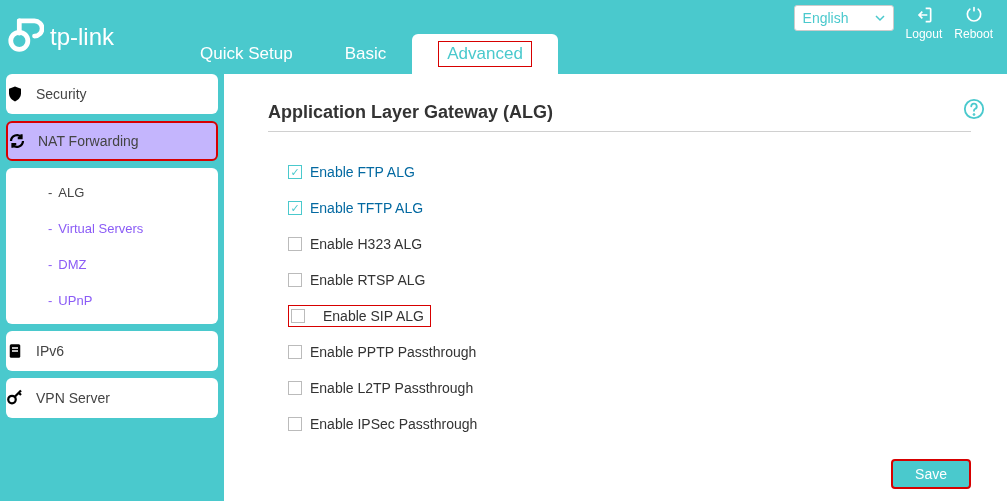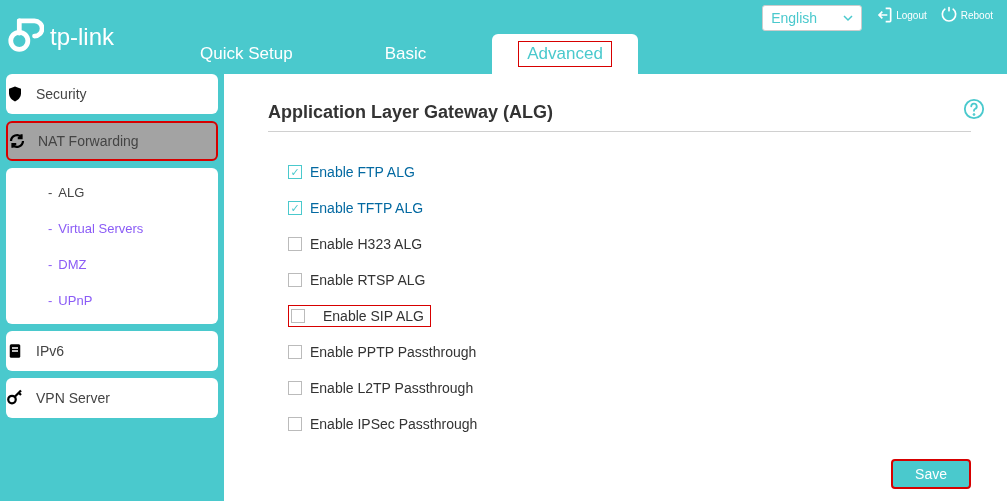--- a/index.html
+++ b/index.html
@@ -3,34 +3,34 @@
 <meta charset="utf-8">
 <style>
   * { box-sizing: border-box; }
   html, body { margin: 0; padding: 0; font-family: Arial, Helvetica, sans-serif; font-size: 13px; background: #4ac9cd; }
   .app { width: 1007px; height: 501px; overflow: hidden; position: relative; background: #4ac9cd; }
 
   
   .topbar { height: 74px; display: flex; align-items: center; padding-left: 6px; color: #fff; position: relative; }
   .logo { display: flex; align-items: center; gap: 6px; margin-right: 60px; font-weight: 500; font-size: 24px; }
   .logo svg { width: 38px; height: 38px; }
-  .tabs { display: flex; align-items: center; height: 100%; gap: 40px; }
+  .tabs { display: flex; align-items: center; height: 100%; }
   .tab { padding: 0 26px; height: 40px; display: flex; align-items: center; font-size: 17px; color: #fff; cursor: pointer; border-radius: 6px 6px 0 0; margin-top: 34px; }
   .tab.active { background: #fff; color: #4ac9cd; }
   .tab.active span { border: 1px solid #d70000; padding: 2px 8px; }
   .top-right { position: absolute; right: 14px; top: 5px; display: flex; align-items: flex-start; gap: 12px; }
   .lang-select { background: #fff; border: 1px solid #ccc; border-radius: 3px; color: #4ac9cd; font-size: 14px; padding: 3px 8px; width: 100px; height: 26px; display: flex; align-items: center; justify-content: space-between; cursor: pointer; }
-  .top-btn { display: flex; flex-direction: row; align-items: center; color: #fff; font-size: 10px; cursor: pointer; gap: 2px; }
+  .top-btn { display: flex; flex-direction: column; align-items: center; color: #fff; font-size: 12px; cursor: pointer; gap: 2px; }
   .top-btn svg { width: 20px; height: 20px; stroke: #fff; fill: none; }
 
   
   .body { display: flex; height: calc(100% - 74px); }
   .sidebar { width: 224px; padding: 0 6px 0 6px; }
   .side-item { background: #fff; border-radius: 6px; margin-bottom: 7px; height: 40px; display: flex; align-items: center; gap: 12px; padding: 0 0; color: #444; font-size: 14px; cursor: pointer; }
-  .side-item.current { background: #a3a3a3; border: 2px solid #d70000; }
+  .side-item.current { background: #c4b5fd; border: 2px solid #d70000; }
   .side-item svg { width: 18px; height: 18px; }
   .sub-wrap { background: #fff; border-radius: 6px; margin-bottom: 7px; padding: 6px 0; }
   .sub-item { height: 36px; display: flex; align-items: center; padding-left: 42px; color: #8b5cf6; font-size: 13px; cursor: pointer; }
   .sub-item::before { content: "- "; margin-right: 6px; }
   .sub-item.active { color: #444; }
 
   .main { flex: 1; background: #fff; position: relative; padding: 28px 36px 0 44px; }
   .section-title { font-size: 18px; color: #333; margin: 0 0 8px 0; }
   .title-rule { border: none; border-top: 1px solid #d0d0d0; margin: 0 0 22px 0; }
   .help { position: absolute; right: 22px; top: 24px; cursor: pointer; }

